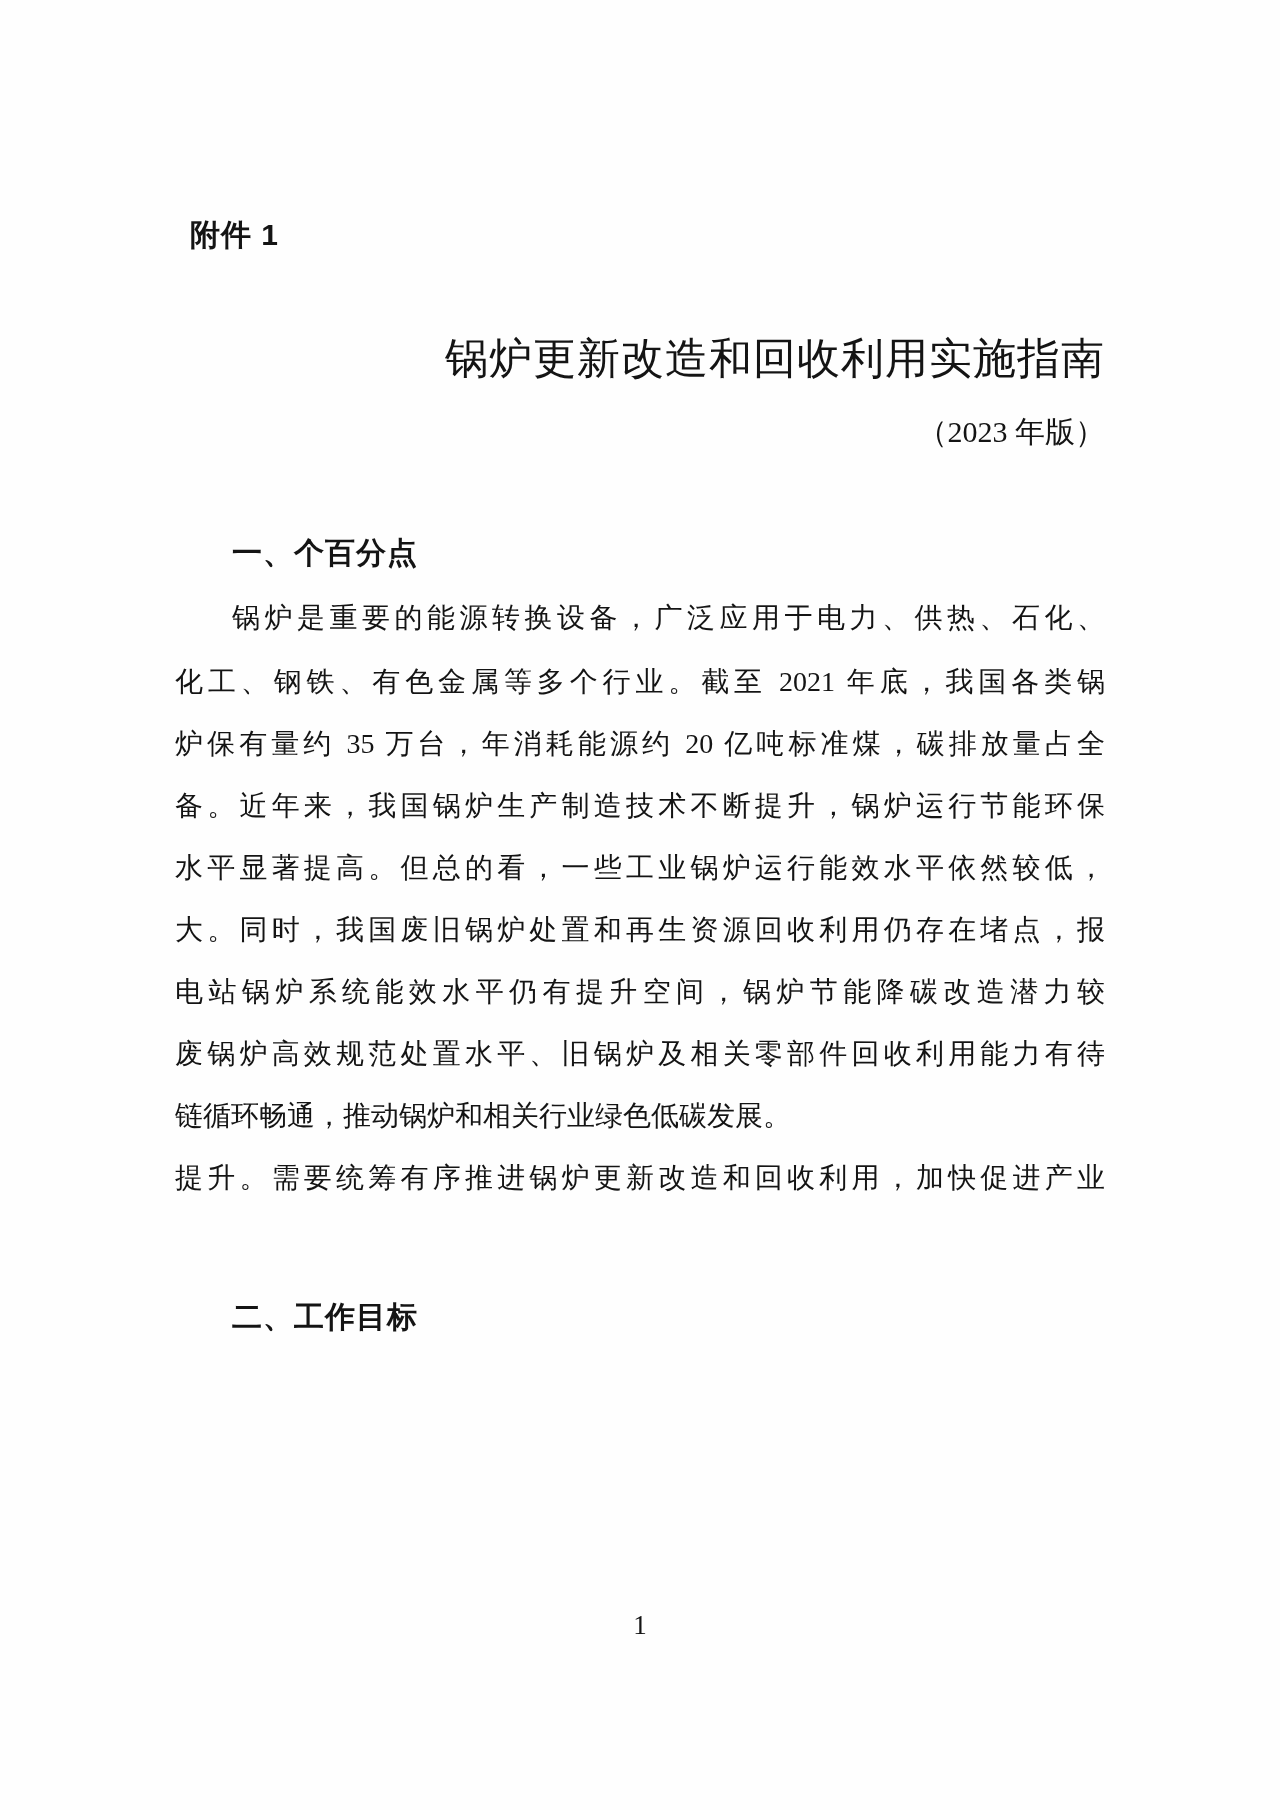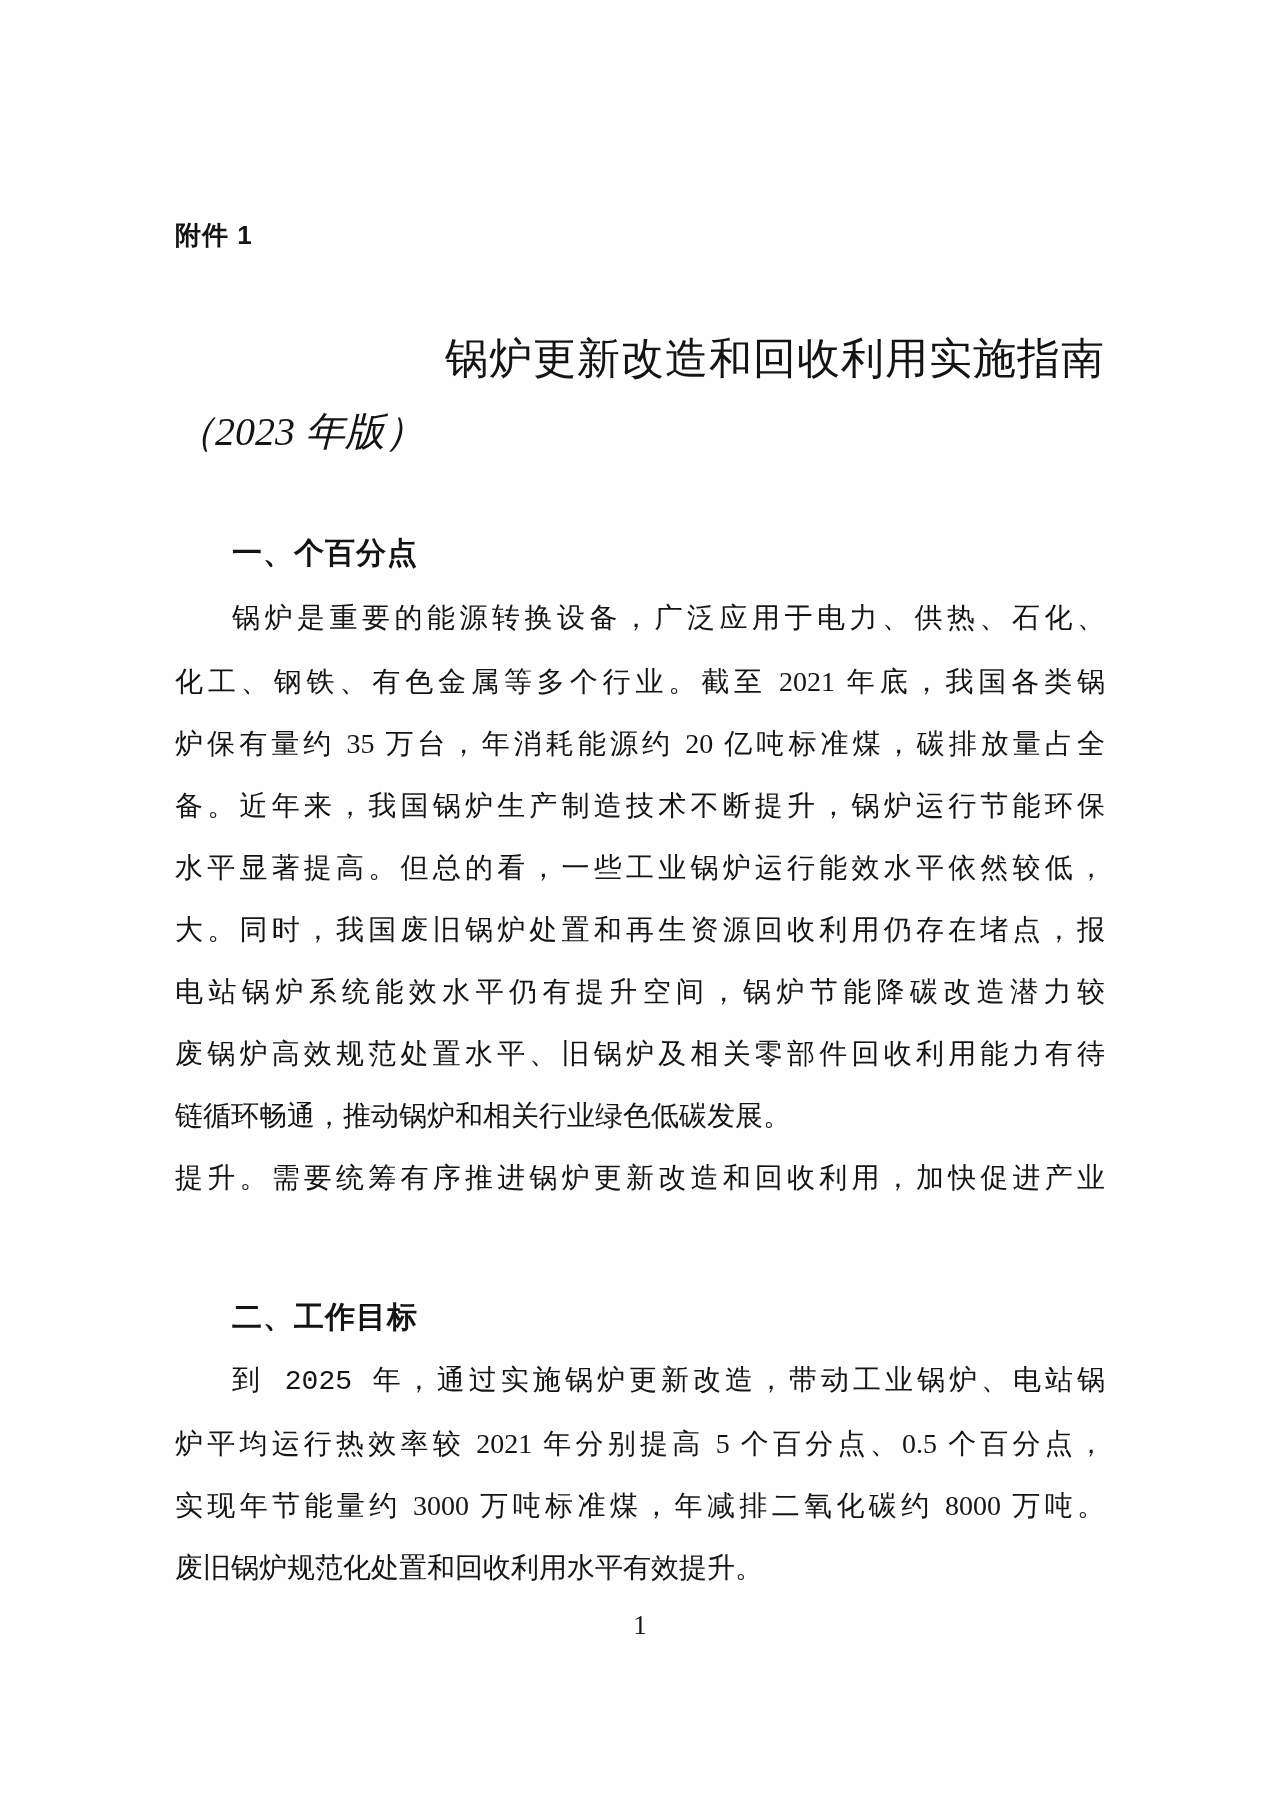--- a/index.html
+++ b/index.html
@@ -12,48 +12,47 @@
     width: 1280px;
     height: 1810px;
     margin: 0 auto;
     background: #fefefe;
     color: #141414;
     font-family: "Liberation Serif", "DejaVu Serif", serif;
     overflow: hidden;
   }
   .attachment-label {
     position: absolute;
-    left: 175px;
+    left: 190px;
     top: 216px;
     font-family: "Liberation Sans", "DejaVu Sans", sans-serif;
     font-weight: 600;
-    font-size: 26px;
+    font-size: 30px;
     line-height: 38px;
     letter-spacing: 1px;
   }
   .doc-title {
     position: absolute;
     left: 175px;
     top: 332px;
     width: 930px;
     text-align: right;
     font-size: 43px;
     line-height: 54px;
     font-weight: 400;
     letter-spacing: 1px;
   }
   .doc-subtitle {
     position: absolute;
     left: 175px;
     top: 413px;
     width: 930px;
-    text-align: left;
-    font-size: 40px;
+    text-align: right;
+    font-size: 30px;
     line-height: 38px;
-    font-style: italic;
   }
   .sec-heading {
     position: absolute;
     left: 232px;
     font-family: "Liberation Sans", "DejaVu Sans", sans-serif;
     font-weight: 700;
     font-size: 30px;
     line-height: 40px;
     letter-spacing: 1px;
   }
@@ -107,22 +106,16 @@
       <div class="line">水平显著提高。但总的看，一些工业锅炉运行能效水平依然较低，</div>
       <div class="line">大。同时，我国废旧锅炉处置和再生资源回收利用仍存在堵点，报</div>
       <div class="line">电站锅炉系统能效水平仍有提升空间，锅炉节能降碳改造潜力较</div>
       <div class="line">废锅炉高效规范处置水平、旧锅炉及相关零部件回收利用能力有待</div>
       <div class="line last">链循环畅通，推动锅炉和相关行业绿色低碳发展。</div>
       <div class="line">提升。需要统筹有序推进锅炉更新改造和回收利用，加快促进产业</div>
     </div>
 
   <div class="sec-heading" id="heading-2">二、工作目标</div>
 
-  <div class="para" id="para-2">
-      <div class="line indent">到 2025 年，通过实施锅炉更新改造，带动工业锅炉、电站锅</div>
-      <div class="line">炉平均运行热效率较 2021 年分别提高 5 个百分点、0.5 个百分点，</div>
-      <div class="line">实现年节能量约 3000 万吨标准煤，年减排二氧化碳约 8000 万吨。</div>
-      <div class="line last">废旧锅炉规范化处置和回收利用水平有效提升。</div>
-    </div>
 
   <div class="page-number">1</div>
 
 </div>
 
 </body></html>

